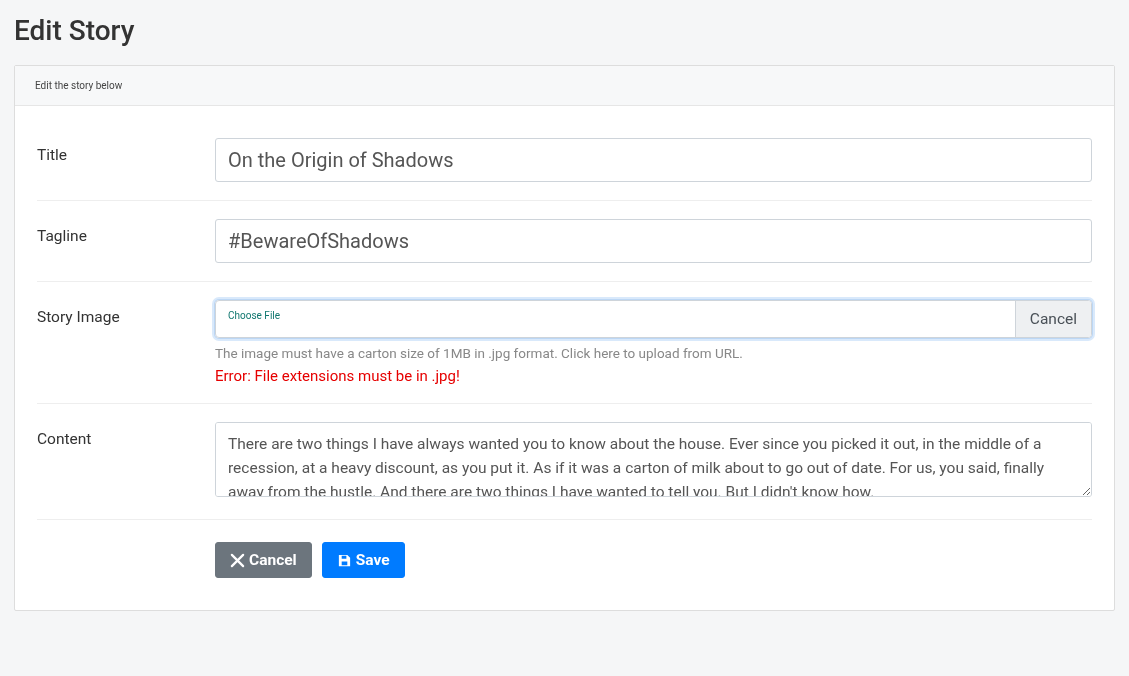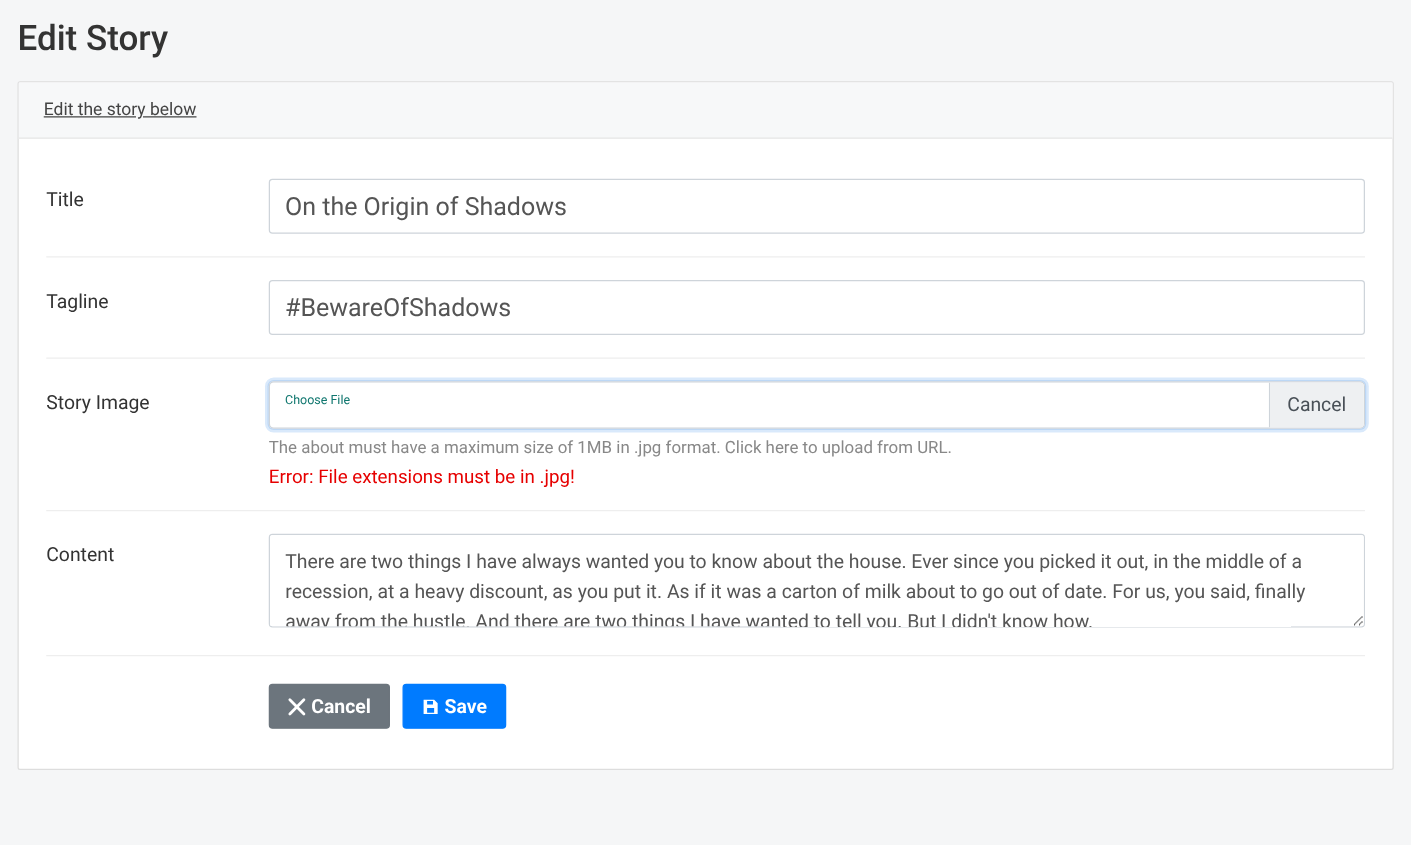--- a/index.html
+++ b/index.html
@@ -24,23 +24,22 @@
     .panel {
       border: 1px solid #ddd;
       border-radius: 2px;
       background: #fff;
       margin-bottom: 14px;
     }
     .panel-header {
       background: #f7f8f9;
       border-bottom: 1px solid #e6e6e6;
       padding: 14px 20px;
-      font-size: 14px;
+      font-size: 10px;
       color: #444;
-      text-decoration: underline;
     }
     .panel-body {
       padding: 22px 22px 32px 22px;
     }
     .form-row {
       display: flex;
       align-items: flex-start;
       border-bottom: 1px solid #eee;
       padding: 18px 0;
       justify-content: space-between;
@@ -164,21 +163,21 @@
         </div>
       </div>
 
       <div class="form-row">
         <div class="form-label">Story Image</div>
         <div class="form-field">
           <div class="file-wrap">
             <div class="file-placeholder">Choose File</div>
             <div class="file-browse">Cancel</div>
           </div>
-          <div class="help-text">The about must have a maximum size of 1MB in .jpg format. Click here to upload from URL.</div>
+          <div class="help-text">The image must have a carton size of 1MB in .jpg format. Click here to upload from URL.</div>
           <div class="error-text">Error: File extensions must be in .jpg!</div>
         </div>
       </div>
 
       <div class="form-row">
         <div class="form-label">Content</div>
         <div class="form-field">
           <textarea class="content-area" style="">There are two things I have always wanted you to know about the house. Ever since you picked it out, in the middle of a recession, at a heavy discount, as you put it. As if it was a carton of milk about to go out of date. For us, you said, finally away from the hustle. And there are two things I have wanted to tell you. But I didn't know how.</textarea>
         </div>
       </div>

